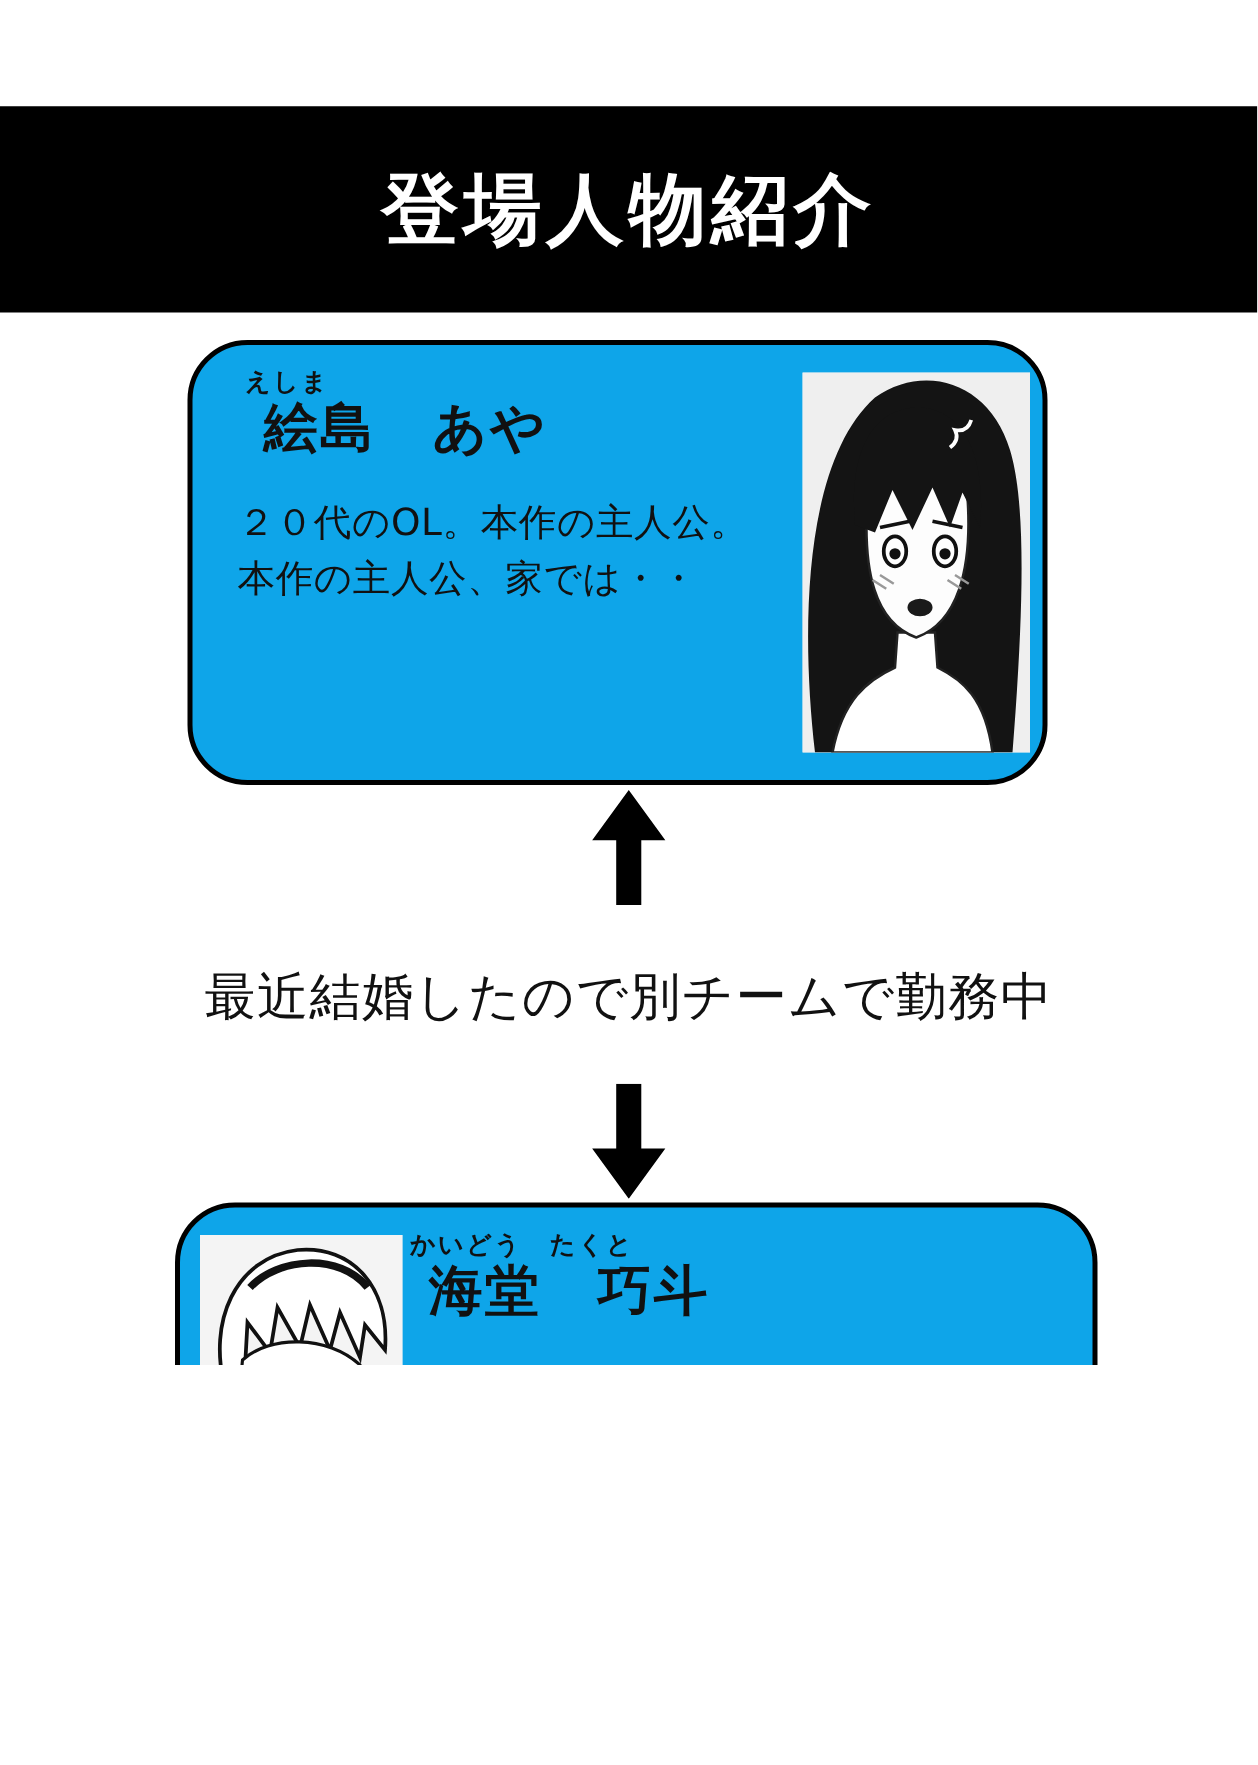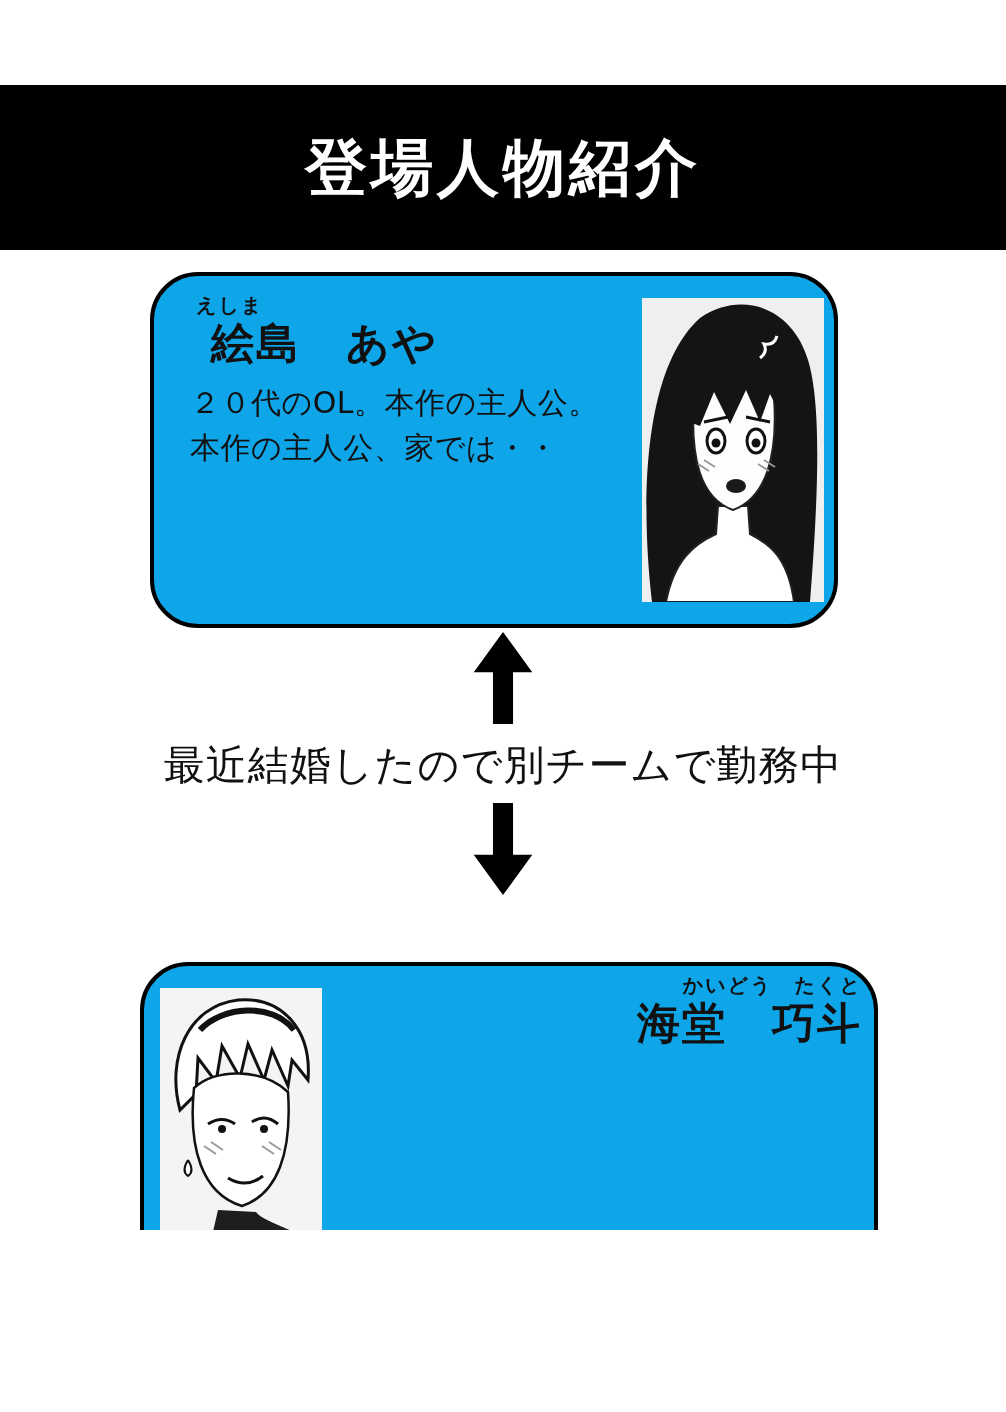--- a/index.html
+++ b/index.html
@@ -1,19 +1,19 @@
 <!DOCTYPE html>
 <html><head>
 <meta charset="utf-8">
 <style>
   html,body{margin:0;padding:0;background:#ffffff;}
   .page{
     position:relative;
     width:1006px;
-    height:1230px;
+    height:1092px;
     background:#ffffff;
     font-family:"DejaVu Sans","Liberation Sans",sans-serif;
     color:#111111;
     overflow:hidden;
     text-decoration:underline;
   }
   .banner{
     position:absolute;
     top:85px;left:0;
     width:1006px;height:165px;
@@ -31,55 +31,55 @@
     position:absolute;
     background:#0ea5e9;
     border:4px solid #000000;
     border-radius:48px;
     overflow:hidden;
   }
   .card-1{left:150px;top:272px;width:680px;height:348px;}
   .card-2{left:140px;top:962px;width:730px;height:345px;}
 
   .card-1 .text-col{position:absolute;left:36px;top:16px;width:440px;}
-  .card-2 .text-col{position:absolute;left:178px;top:6px;width:540px;text-align:right;}
+  .card-2 .text-col{position:absolute;left:178px;top:16px;width:540px;}
 
   .furigana{
     font-size:20px;
     font-weight:700;
     letter-spacing:2px;
     margin-left:6px;
   }
   .char-name{
     font-size:43px;
     font-weight:800;
     letter-spacing:2px;
     line-height:1.15;
     margin-left:21px;
   }
   .desc{
-    margin-top:12px;
+    margin-top:28px;
     font-size:30px;
     line-height:1.5;
     letter-spacing:0.5px;
   }
   .card-2 .desc{margin-top:16px;font-size:31px;}
 
   .portrait{
     position:absolute;
     background:#f3f3f3;
   }
   .portrait-1{right:10px;top:22px;width:182px;height:304px;}
   .portrait-2{left:16px;top:22px;width:162px;height:300px;}
   .portrait svg{display:block;width:100%;height:100%;}
 
   .relation{
     position:absolute;
     top:632px;left:0;width:1006px;
-    display:flex;flex-direction:column;align-items:center;
+    display:flex;flex-direction:column;align-items:center;gap:32px;
   }
   .arrow{width:62px;height:92px;}
   .arrow svg{display:block;width:100%;height:100%;}
   .relation-label{
     margin:14px 0 10px 0;
     font-size:41px;
     font-weight:500;
     letter-spacing:1px;
     white-space:nowrap;
   }

